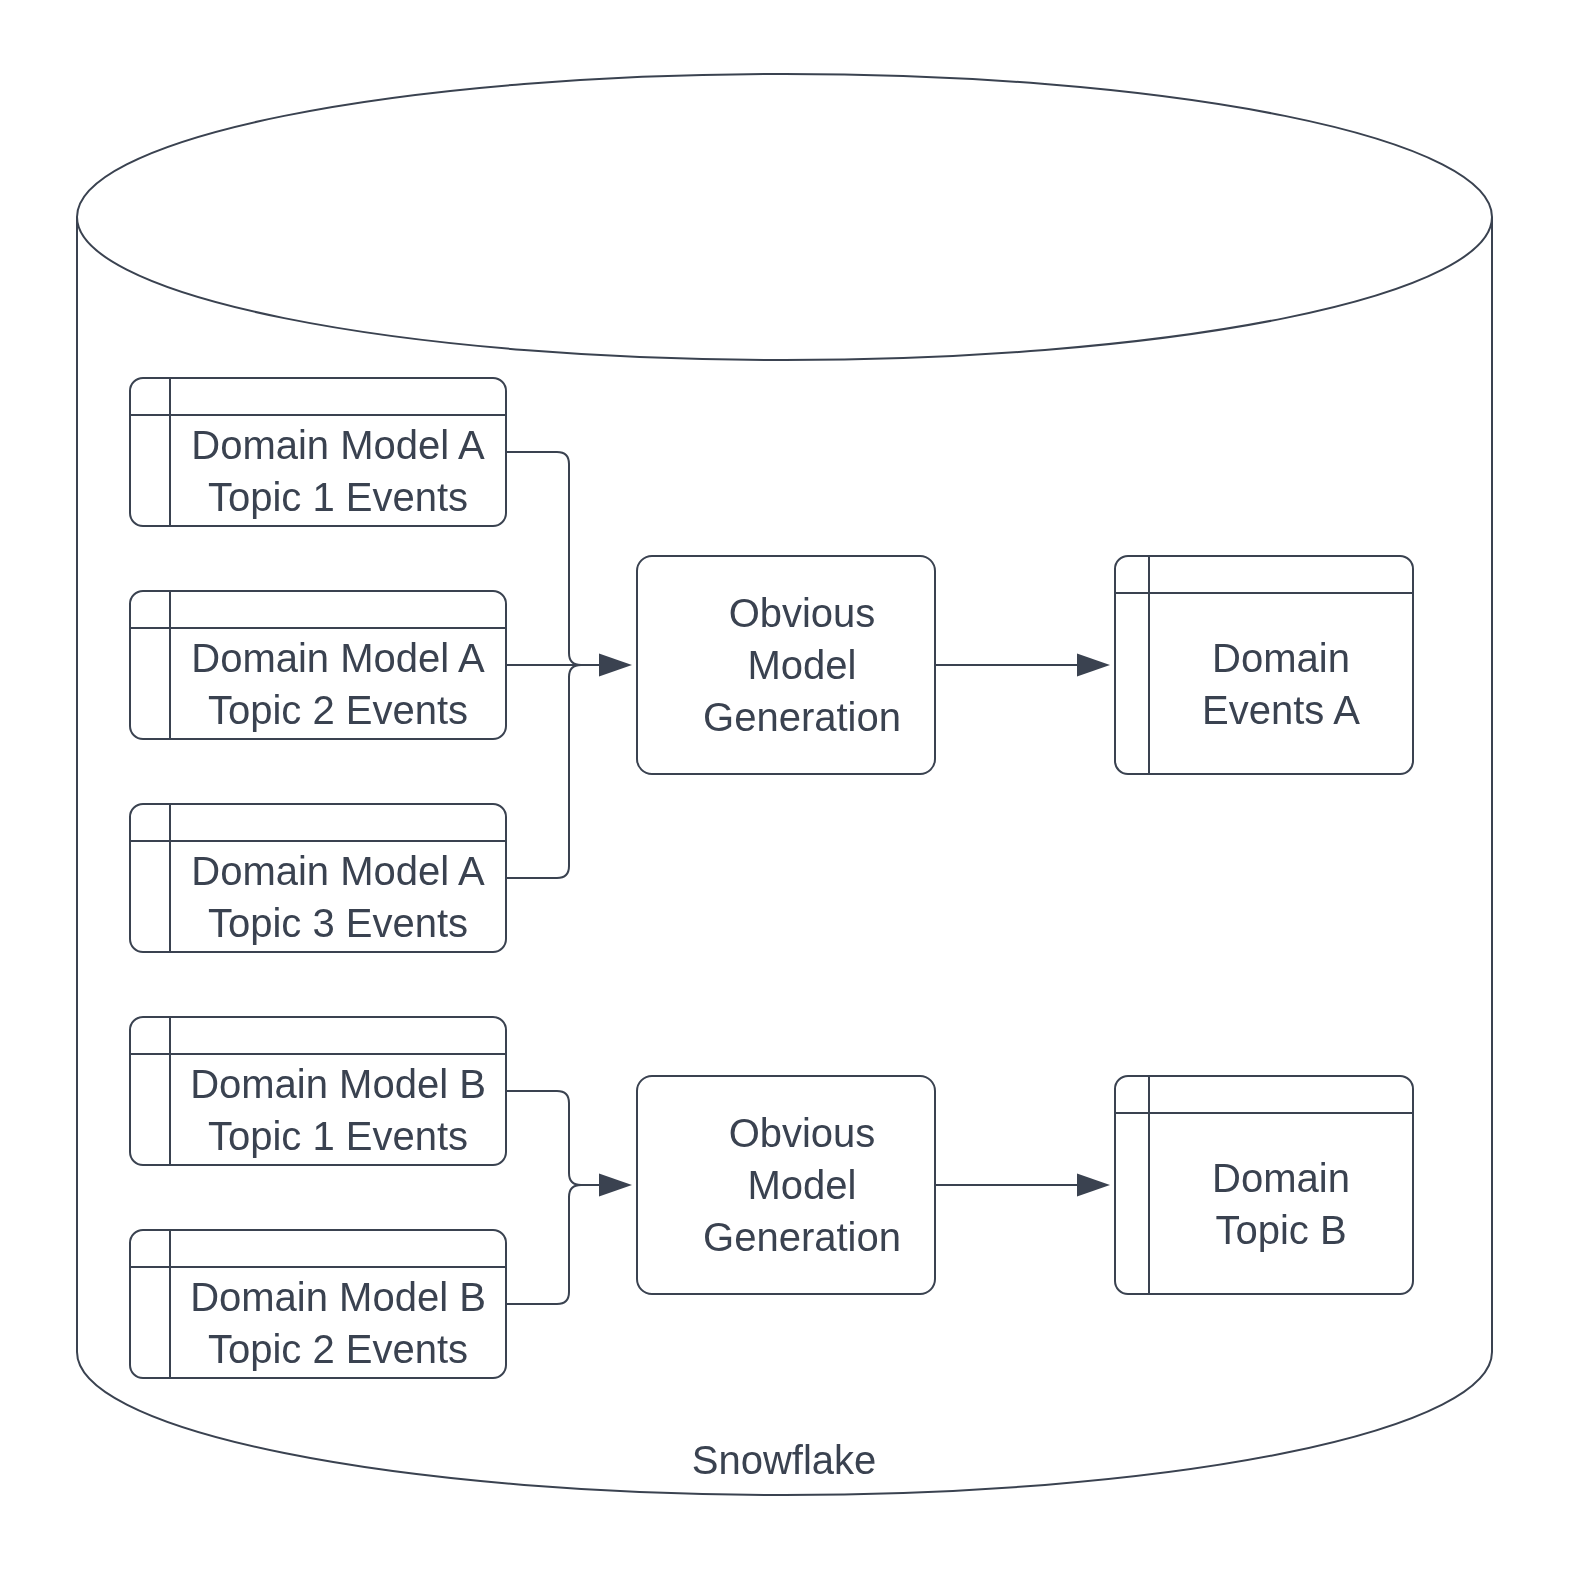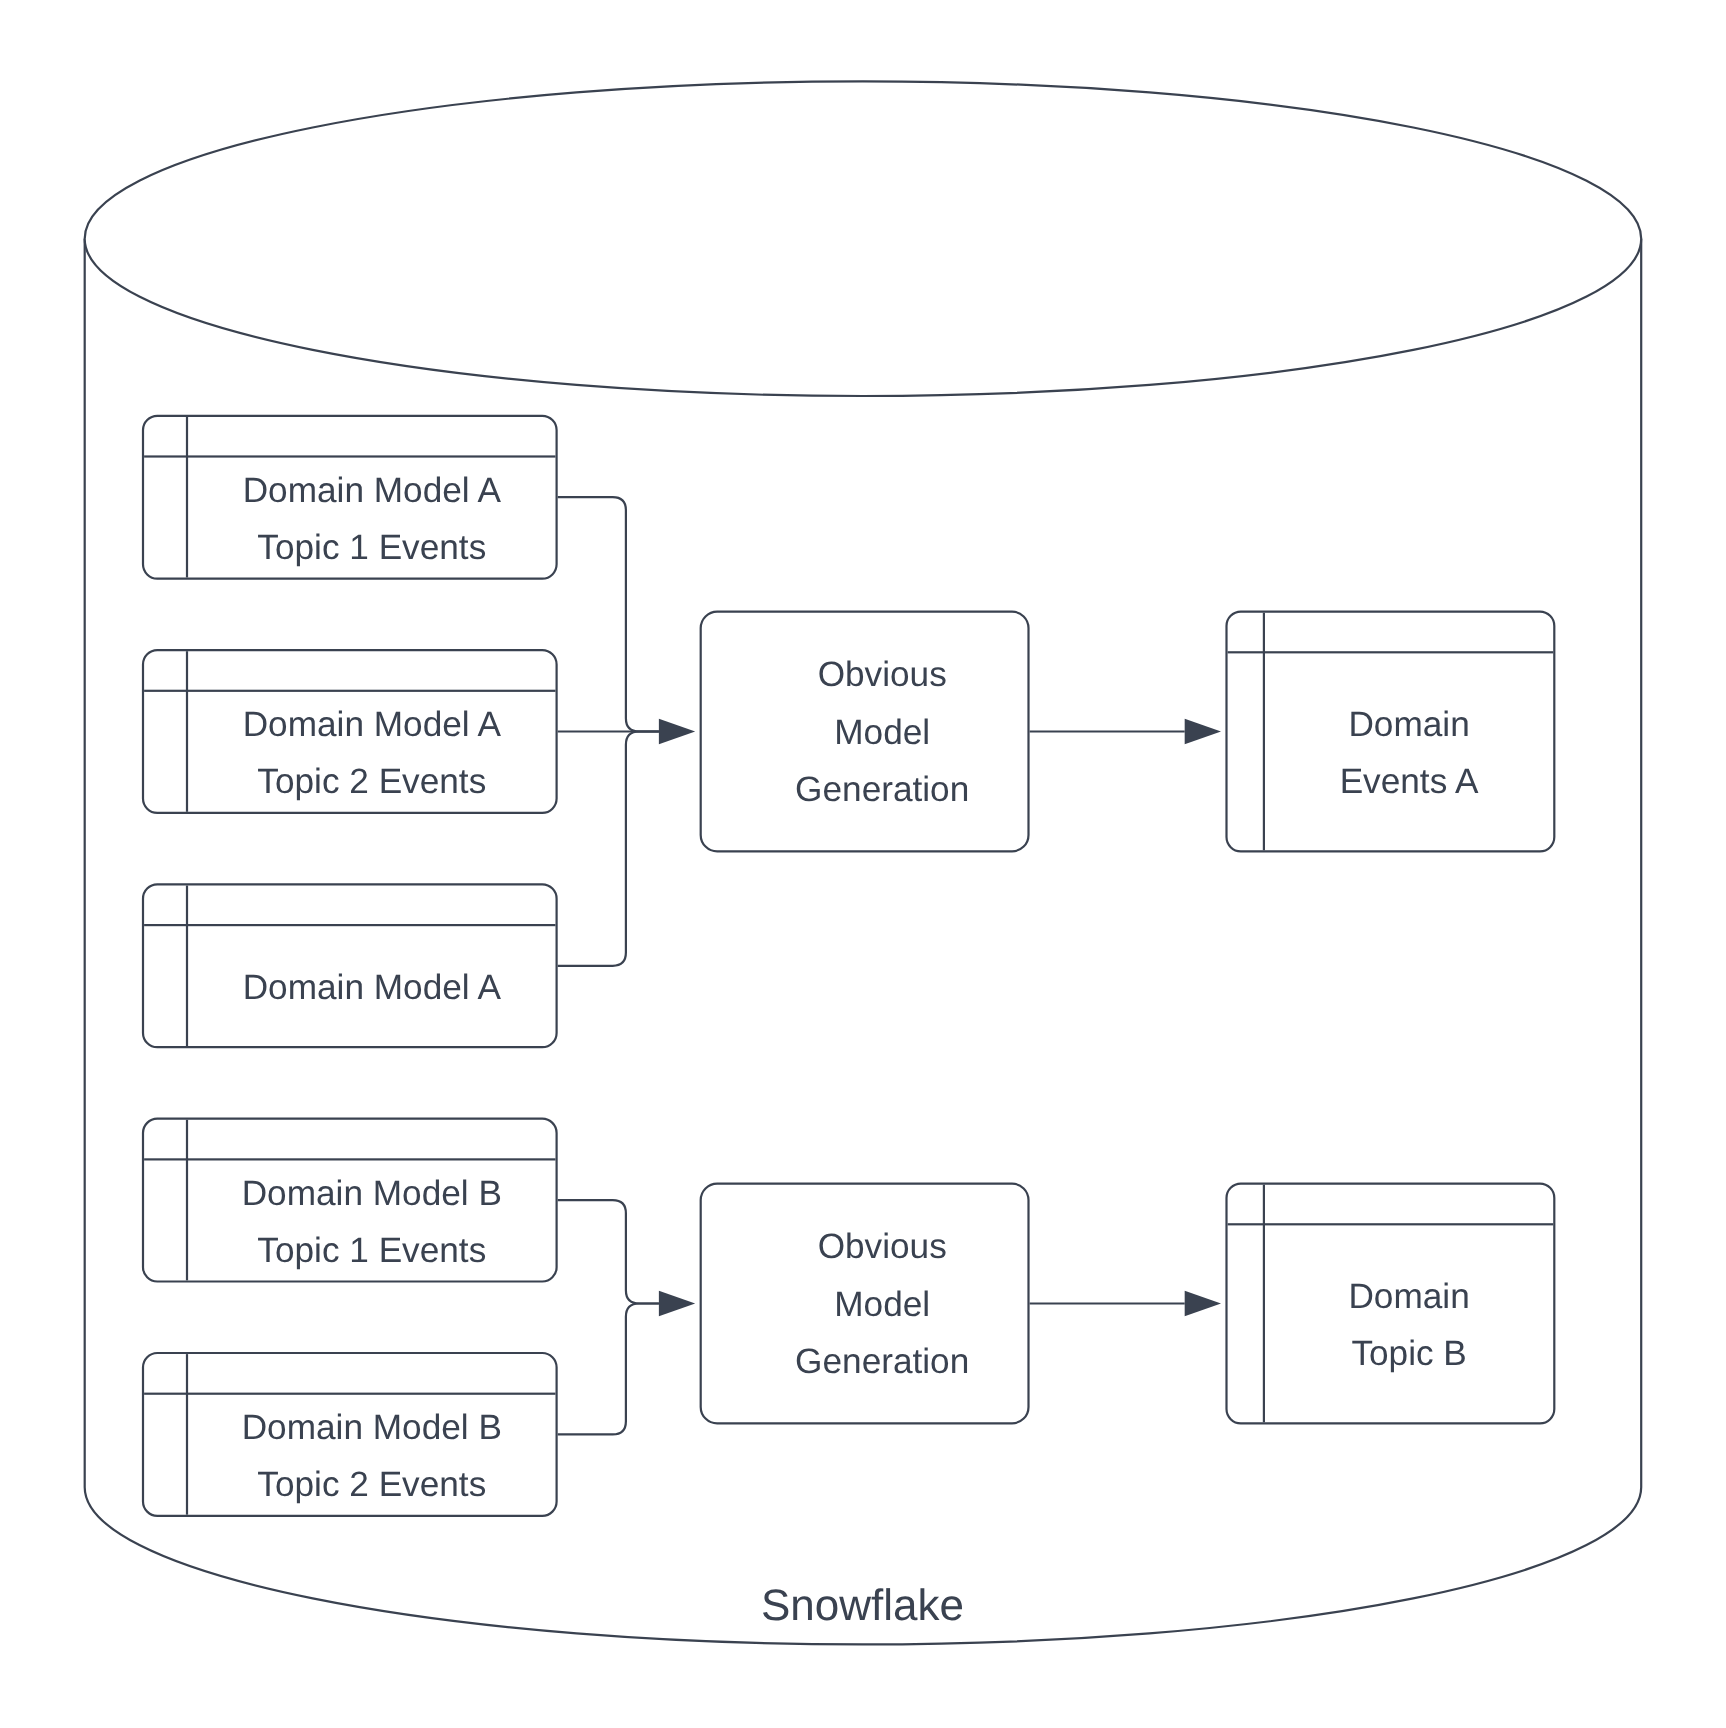--- a/index.html
+++ b/index.html
@@ -21,21 +21,21 @@
     inset: 0;
     width: 1569px;
     height: 1571px;
   }
 
   .node {
     position: absolute;
     background: #ffffff;
     border: 2px solid var(--stroke);
     color: var(--stroke);
-    font-size: 32px;
+    font-size: 40px;
     line-height: 52px;
     text-align: center;
   }
 
   .table { border-radius: 14px; --strip: 38px; }
   .table.out { --strip: 32px; }
 
   .col-divider {
     position: absolute;
     top: 0; bottom: 0;
@@ -122,20 +122,21 @@
       <div>Domain Model A</div>
       <div>Topic 2 Events</div>
     </div>
   </div>
 
   <div class="node table" style="left:129px; top:803px; width:378px; height:150px;">
     <div class="col-divider"></div>
     <div class="row-divider"></div>
     <div class="table-label">
       <div>Domain Model A</div>
+      <div>Topic 3 Events</div>
     </div>
   </div>
 
   <div class="node table" style="left:129px; top:1016px; width:378px; height:150px;">
     <div class="col-divider"></div>
     <div class="row-divider"></div>
     <div class="table-label">
       <div>Domain Model B</div>
       <div>Topic 1 Events</div>
     </div>

